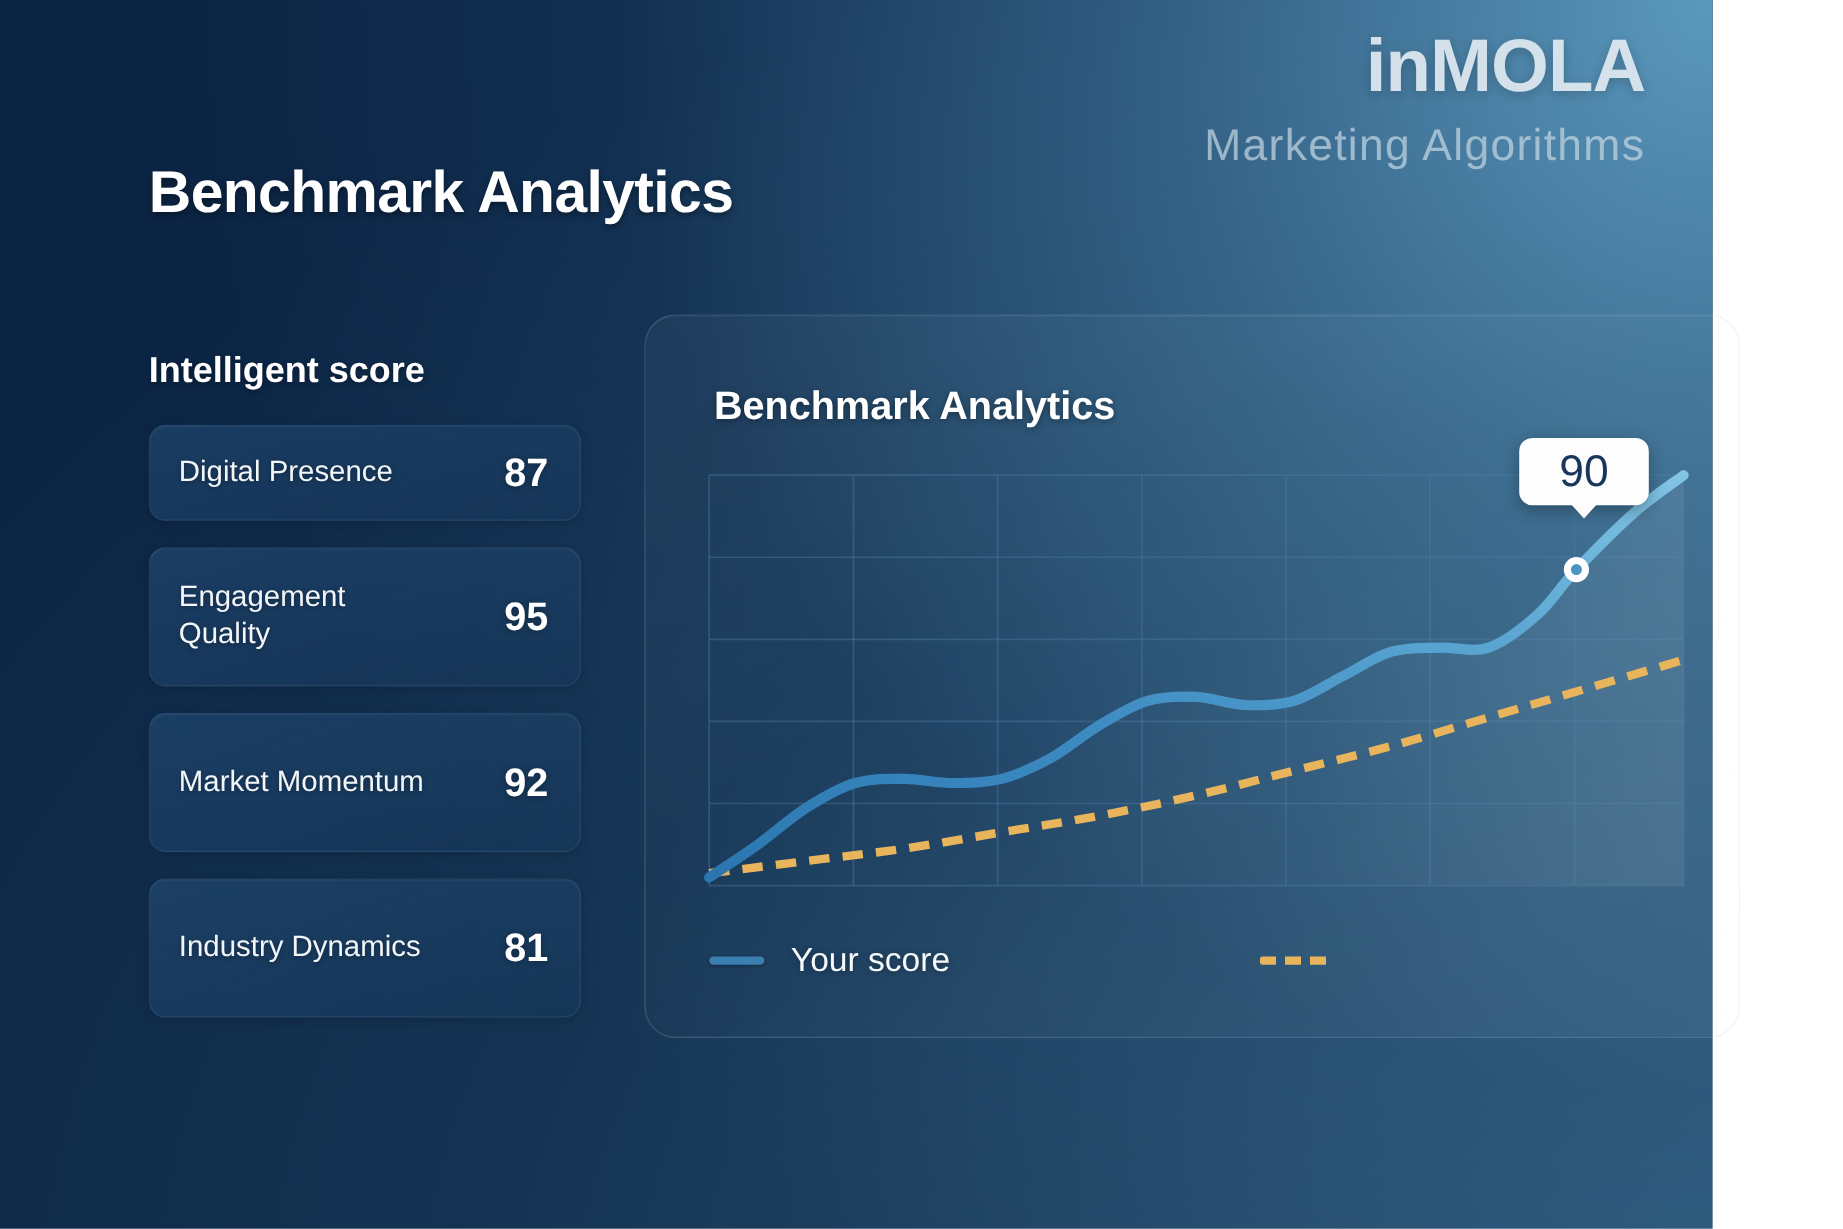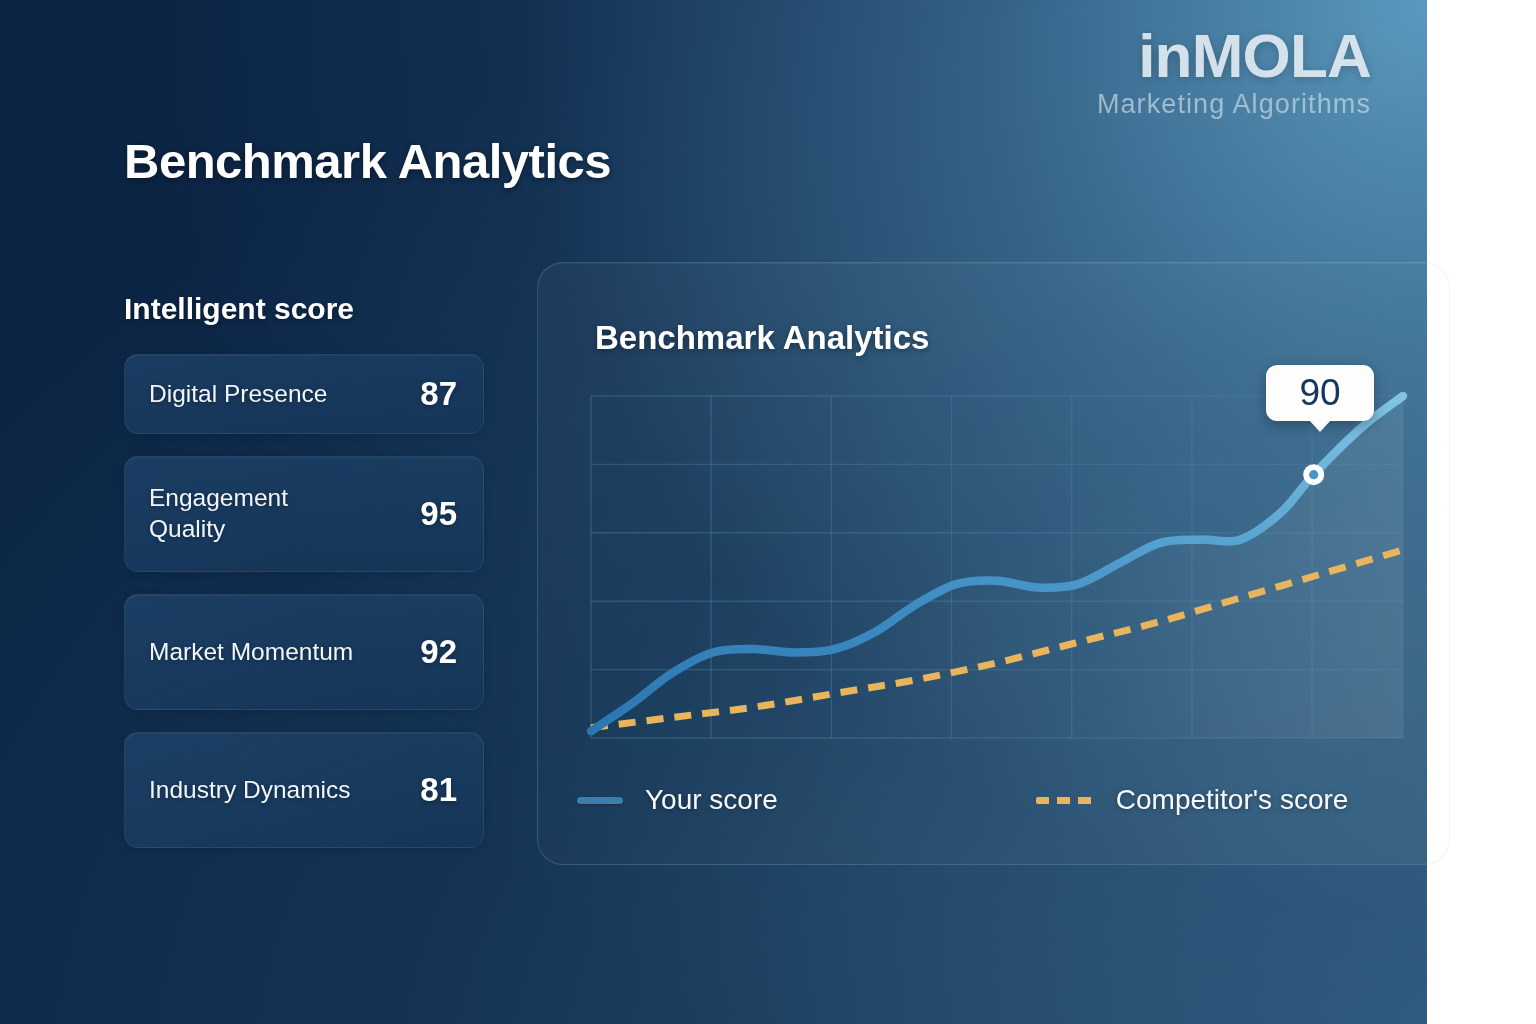--- a/index.html
+++ b/index.html
@@ -36,22 +36,22 @@
     text-align:right;
   }
   .brand-name {
     font-size:62px; font-weight:bold; letter-spacing:-0.8px;
     color:#dfe9f0;
     opacity:0.93;
     line-height:1.02;
     text-shadow:0 2px 10px rgba(0,0,0,0.22);
   }
   .brand-tagline {
-    margin-top:2px;
-    font-size:27px; font-weight:300; letter-spacing:1.1px;
+    margin-top:13px;
+    font-size:37px; font-weight:300; letter-spacing:1.1px;
     color:#c3d6e3; opacity:0.72;
   }
 
   
   .left-col {
     position:absolute; left:124px; top:292px;
     width:360px;
   }
   .section-label {
     font-size:30px; font-weight:bold; color:#ffffff;
@@ -126,21 +126,21 @@
     position:absolute;
     left:50%; bottom:-11px; margin-left:-11px;
     width:0; height:0;
     border-left:11px solid transparent;
     border-right:11px solid transparent;
     border-top:12px solid #fdfdfd;
   }
 
   
   .legend {
-    position:absolute; left:39px; bottom:48px;
+    position:absolute; left:53px; bottom:48px;
     display:flex; align-items:center;
   }
   .legend-item { display:flex; align-items:center; }
   .legend-item.first { margin-right:258px; }
   .legend-label {
     font-size:28px; color:#f6f9fb;
     text-shadow:0 1px 5px rgba(0,0,0,0.34);
     white-space:nowrap;
   }
   .sw-solid {
@@ -238,21 +238,20 @@
       </svg>
     </div>
 
     <div class="legend">
       <div class="legend-item first">
         <span class="sw-solid"></span>
         <span class="legend-label">Your score</span>
       </div>
       <div class="legend-item">
         <span class="sw-dash"></span>
-        <span class="legend-label">Competitor's score</span>
       </div>
     </div>
   </div>
 
   <div class="tooltip" style="left: 1266px;">
     <span class="tooltip-value">90</span>
     <span class="tooltip-tail"></span>
   </div>
 
 </div>

